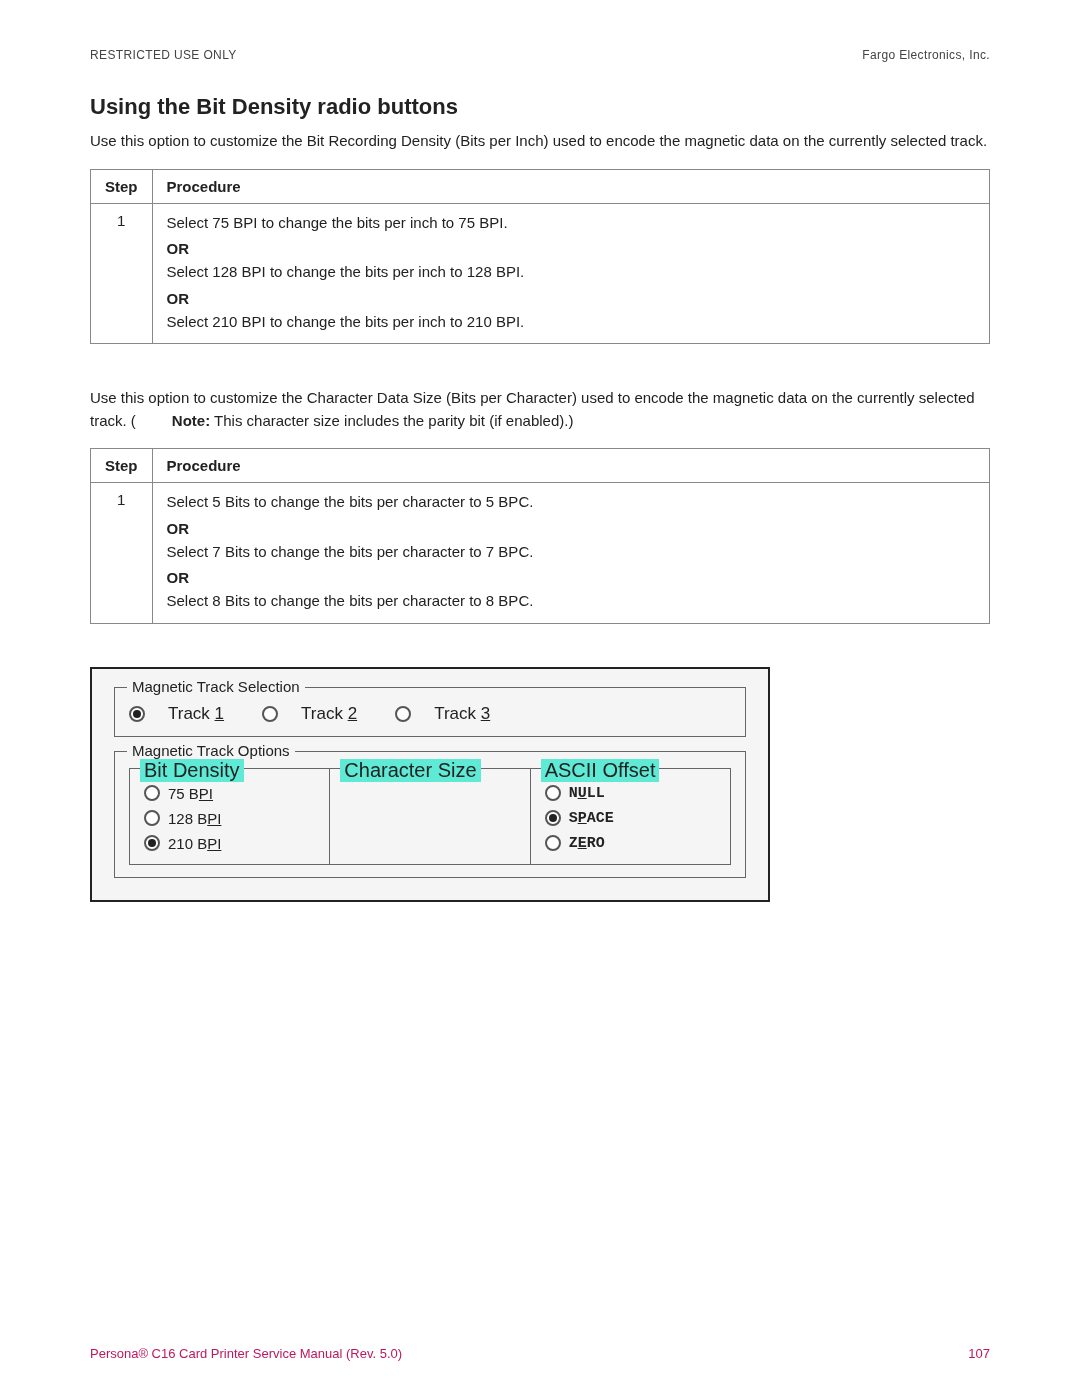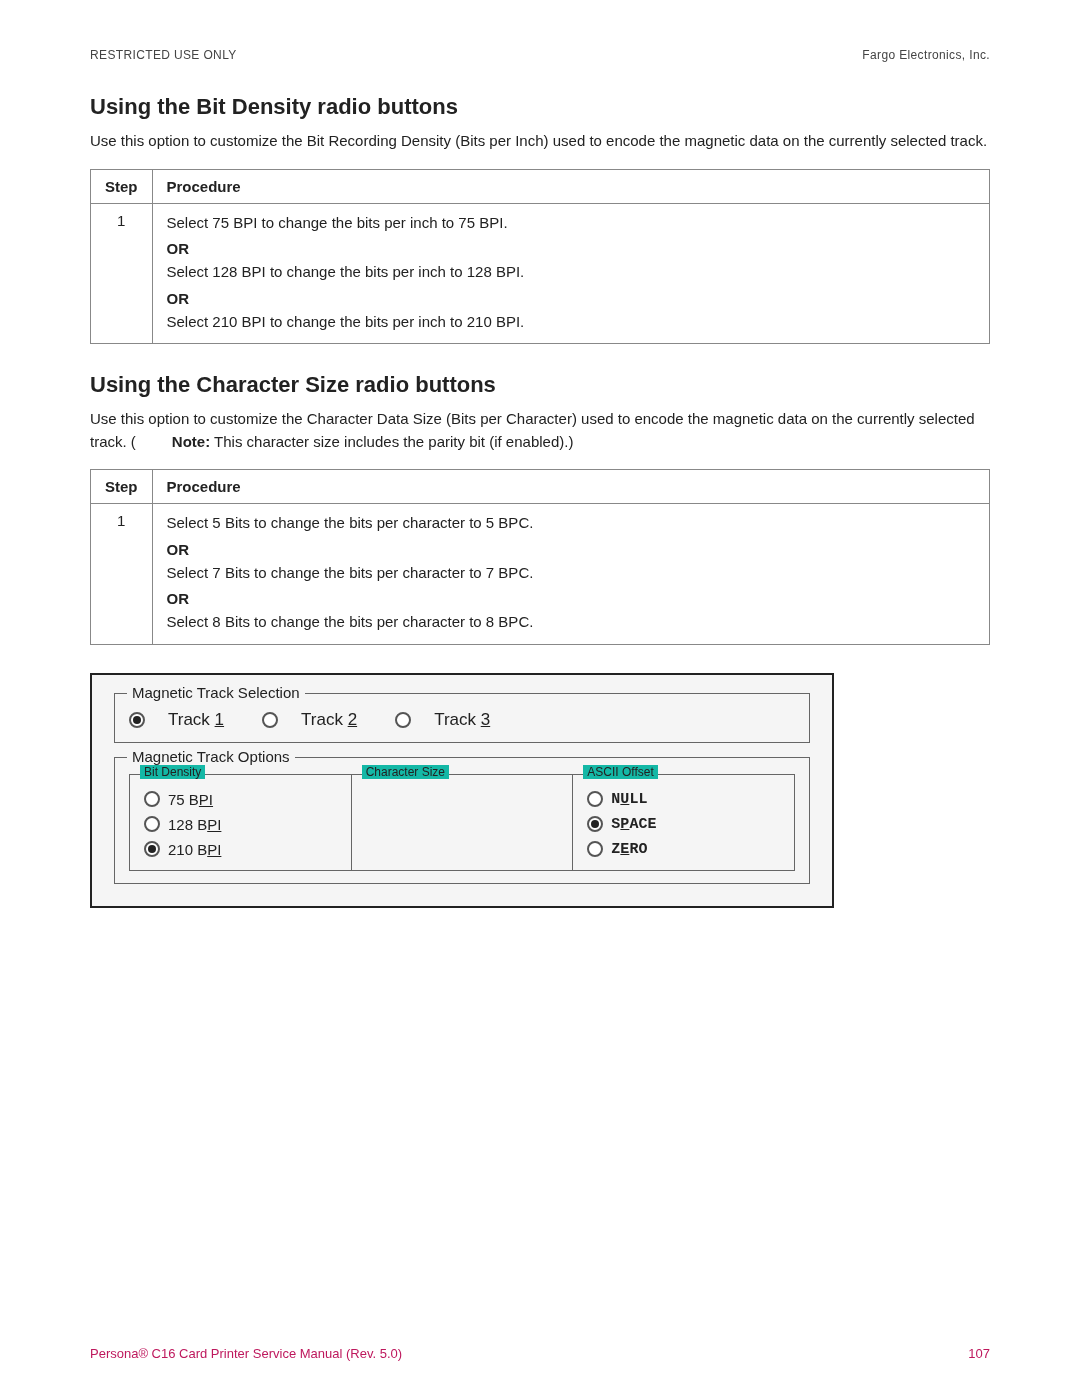--- a/index.html
+++ b/index.html
@@ -37,21 +37,21 @@
       margin-top: 0;
     }
     .intro-text {
       font-size: 15px;
       margin-bottom: 16px;
       line-height: 1.5;
     }
     table.steps {
       width: 100%;
       border-collapse: collapse;
-      margin-bottom: 28px;
+      margin-bottom: 43px;
       font-size: 15px;
       padding-left: 48px;
     }
     table.steps th, table.steps td {
       border: 1px solid #888;
       padding: 8px 14px;
       vertical-align: top;
     }
     table.steps th {
       font-weight: bold;
@@ -71,21 +71,21 @@
       margin-bottom: 2px;
       line-height: 1.5;
     }
 
     
     .screenshot-panel {
       border: 2.5px solid #222;
       background: #f5f5f5;
       margin: 20px 0 30px 0;
       padding: 18px 22px 22px 22px;
-      width: 744px;
+      width: 680px;
     }
     .group-box {
       border: 1.5px solid #666;
       position: relative;
       margin-bottom: 14px;
       padding: 10px 14px 12px 14px;
       background: #f5f5f5;
     }
     .group-box-legend {
       position: absolute;
@@ -145,23 +145,23 @@
       background: #f5f5f5;
       flex: 1;
     }
     .sub-group + .sub-group {
       margin-left: -1px;
     }
     .sub-group-legend {
       position: absolute;
       top: -10px;
       left: 10px;
-      background: #14b8a6;
+      background: #5eead4;
       padding: 0 4px;
-      font-size: 12px;
+      font-size: 20px;
       font-family: Arial, sans-serif;
     }
     .sub-radio-list {
       margin-top: 8px;
       display: flex;
       flex-direction: column;
       gap: 8px;
     }
     .sub-radio-item {
       display: flex;
@@ -216,21 +216,20 @@
           <div class="procedure-line">Select 75 BPI to change the bits per inch to 75 BPI.</div>
           <div class="or-text">OR</div>
           <div class="procedure-line">Select 128 BPI to change the bits per inch to 128 BPI.</div>
           <div class="or-text">OR</div>
           <div class="procedure-line">Select 210 BPI to change the bits per inch to 210 BPI.</div>
         </td>
       </tr>
     </tbody>
   </table>
 
-  <h2>Using the Character Size radio buttons</h2>
   <p class="intro-text">
     Use this option to customize the Character Data Size (Bits per Character) used to encode the magnetic data on the currently selected track. (<span class="note-bold">Note:</span>  This character size includes the parity bit (if enabled).)
   </p>
 
   <table class="steps">
     <thead>
       <tr>
         <th class="step-num">Step</th>
         <th>Procedure</th>
       </tr>

